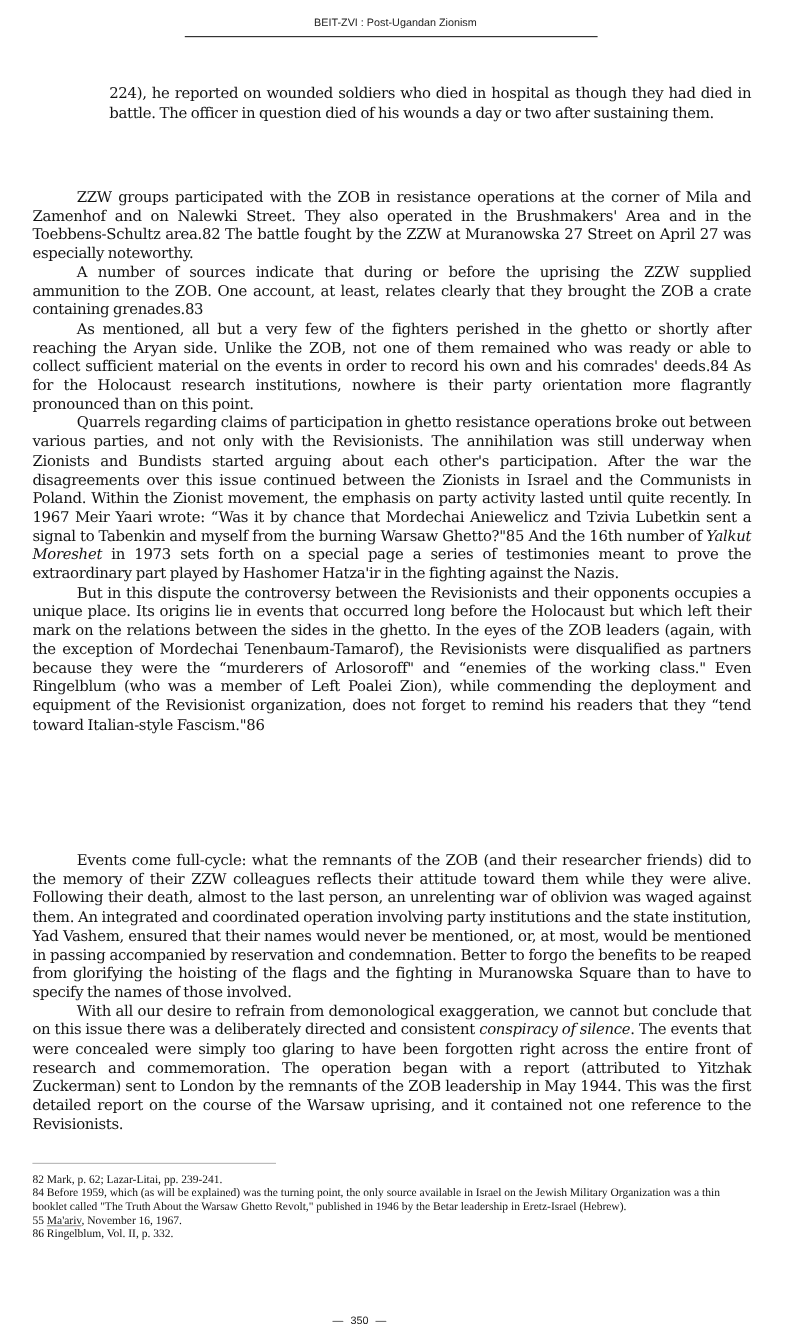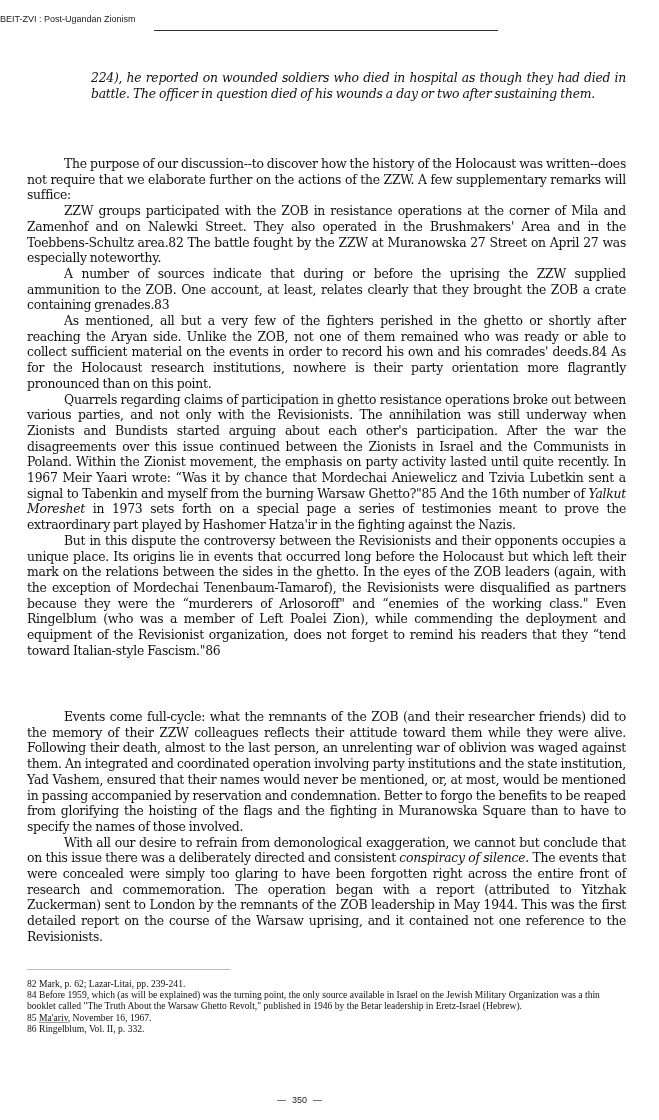--- a/index.html
+++ b/index.html
@@ -1,33 +1,33 @@
 <!DOCTYPE html>
 <html><head>
 <meta charset="utf-8">
 <style>
   html, body { margin: 0; padding: 0; background: #ffffff; }
   body { width: 659px; height: 1120px; position: relative; overflow: hidden; color: #111; }
   .header {
-    position: absolute; top: 14px; left: 0; width: 659px; 
+    position: absolute; top: 14px; left: 0; width: 659px; text-align: center;
     font-family: "Liberation Sans", sans-serif; font-size: 9px; color: #222;
   }
   .header-rule {
     position: absolute; top: 30px; left: 154px; width: 344px; height: 0;
     border-top: 1px solid #333;
   }
   .body-text {
     font-family: "DejaVu Serif", serif; font-size: 12.4px; line-height: 15.7px;
     text-align: justify; letter-spacing: -0.25px; word-spacing: -0.5px;
   }
   .blockquote { position: absolute; top: 70px; left: 91px; width: 535px; }
   .main1 { position: absolute; top: 156px; left: 27px; width: 599px; }
   .main2 { position: absolute; top: 709px; left: 27px; width: 599px; }
   .main1 p, .main2 p, .blockquote p { margin: 0; text-indent: 37px; }
-  .blockquote p { text-indent: 0; font-style: italic; }
+  .blockquote p { text-indent: 0; }
   .main1 p:first-child, .main2 p:first-child { text-indent: 37px; }
   .fn-rule {
     position: absolute; top: 969px; left: 27px; width: 203px; height: 0;
     border-top: 1px solid #bbb;
   }
   .footnotes {
     position: absolute; top: 978px; left: 27px; width: 600px;
     font-family: "Liberation Serif", serif; font-size: 9.6px; line-height: 11.2px; color: #111;
   }
   .footnotes p { margin: 0; }
@@ -43,37 +43,36 @@
 <body>
 
 <div class="header">BEIT-ZVI : Post-Ugandan Zionism</div>
 <div class="header-rule"></div>
 
 <div class="blockquote body-text">
   <p>224), he reported on wounded soldiers who died in hospital as though they had died in battle. The officer in question died of his wounds a day or two after sustaining them.</p>
 </div>
 
 <div class="main1 body-text">
-  <p>The purpose of our discussion--to discover how the history of the Holocaust was written--does not require that we elaborate further on the actions of the ZZW. A few supplementary remarks will suffice:</p>
   <p>ZZW groups participated with the ZOB in resistance operations at the corner of Mila and Zamenhof and on Nalewki Street. They also operated in the Brushmakers' Area and in the Toebbens-Schultz area.82 The battle fought by the ZZW at Muranowska 27 Street on April 27 was especially noteworthy.</p>
   <p>A number of sources indicate that during or before the uprising the ZZW supplied ammunition to the ZOB. One account, at least, relates clearly that they brought the ZOB a crate containing grenades.83</p>
   <p>As mentioned, all but a very few of the fighters perished in the ghetto or shortly after reaching the Aryan side. Unlike the ZOB, not one of them remained who was ready or able to collect sufficient material on the events in order to record his own and his comrades' deeds.84 As for the Holocaust research institutions, nowhere is their party orientation more flagrantly pronounced than on this point.</p>
   <p><span>Quarrels regarding claims of participation in ghetto resistance operations broke out between various parties, and not only with the Revisionists. The annihilation was still underway when Zionists and Bundists started arguing about each other's participation. After the war the disagreements over this issue continued between the Zionists in Israel and the Communists in Poland. Within the Zionist movement, the emphasis on party activity lasted until quite recently. In 1967 Meir Yaari wrote: “Was it by chance that Mordechai Aniewelicz and Tzivia Lubetkin sent a signal to Tabenkin and myself from the burning Warsaw Ghetto?"85 And the 16th number of </span><em>Yalkut Moreshet</em><span> in 1973 sets forth on a special page a series of testimonies meant to prove the extraordinary part played by Hashomer Hatza'ir in the fighting against the Nazis.</span></p>
   <p>But in this dispute the controversy between the Revisionists and their opponents occupies a unique place. Its origins lie in events that occurred long before the Holocaust but which left their mark on the relations between the sides in the ghetto. In the eyes of the ZOB leaders (again, with the exception of Mordechai Tenenbaum-Tamarof), the Revisionists were disqualified as partners because they were the “murderers of Arlosoroff" and “enemies of the working class." Even Ringelblum (who was a member of Left Poalei Zion), while commending the deployment and equipment of the Revisionist organization, does not forget to remind his readers that they “tend toward Italian-style Fascism."86</p>
 </div>
 
 <div class="main2 body-text">
   <p>Events come full-cycle: what the remnants of the ZOB (and their researcher friends) did to the memory of their ZZW colleagues reflects their attitude toward them while they were alive. Following their death, almost to the last person, an unrelenting war of oblivion was waged against them. An integrated and coordinated operation involving party institutions and the state institution, Yad Vashem, ensured that their names would never be mentioned, or, at most, would be mentioned in passing accompanied by reservation and condemnation. Better to forgo the benefits to be reaped from glorifying the hoisting of the flags and the fighting in Muranowska Square than to have to specify the names of those involved.</p>
   <p><span>With all our desire to refrain from demonological exaggeration, we cannot but conclude that on this issue there was a deliberately directed and consistent </span><em>conspiracy of silence</em><span>. The events that were concealed were simply too glaring to have been forgotten right across the entire front of research and commemoration. The operation began with a report (attributed to Yitzhak Zuckerman) sent to London by the remnants of the ZOB leadership in May 1944. This was the first detailed report on the course of the Warsaw uprising, and it contained not one reference to the Revisionists.</span></p>
 </div>
 
 <div class="fn-rule"></div>
 
 <div class="footnotes">
   <p>82 Mark, p. 62; Lazar-Litai, pp. 239-241.</p>
   <p>84 Before 1959, which (as will be explained) was the turning point, the only source available in Israel on the Jewish Military Organization was a thin booklet called "The Truth About the Warsaw Ghetto Revolt," published in 1946 by the Betar leadership in Eretz-Israel (Hebrew).</p>
-  <p><span>85 </span><span class="underline">Ma'ariv</span><span>, November 16, 1967.</span></p>
+  <p><span>55 </span><span class="underline">Ma'ariv</span><span>, November 16, 1967.</span></p>
   <p>86 Ringelblum, Vol. II, p. 332.</p>
 </div>
 
 <div class="page-number">
   <span class="dash">—</span><span>350</span><span class="dash">—</span>
 </div>
 
 </body></html>

